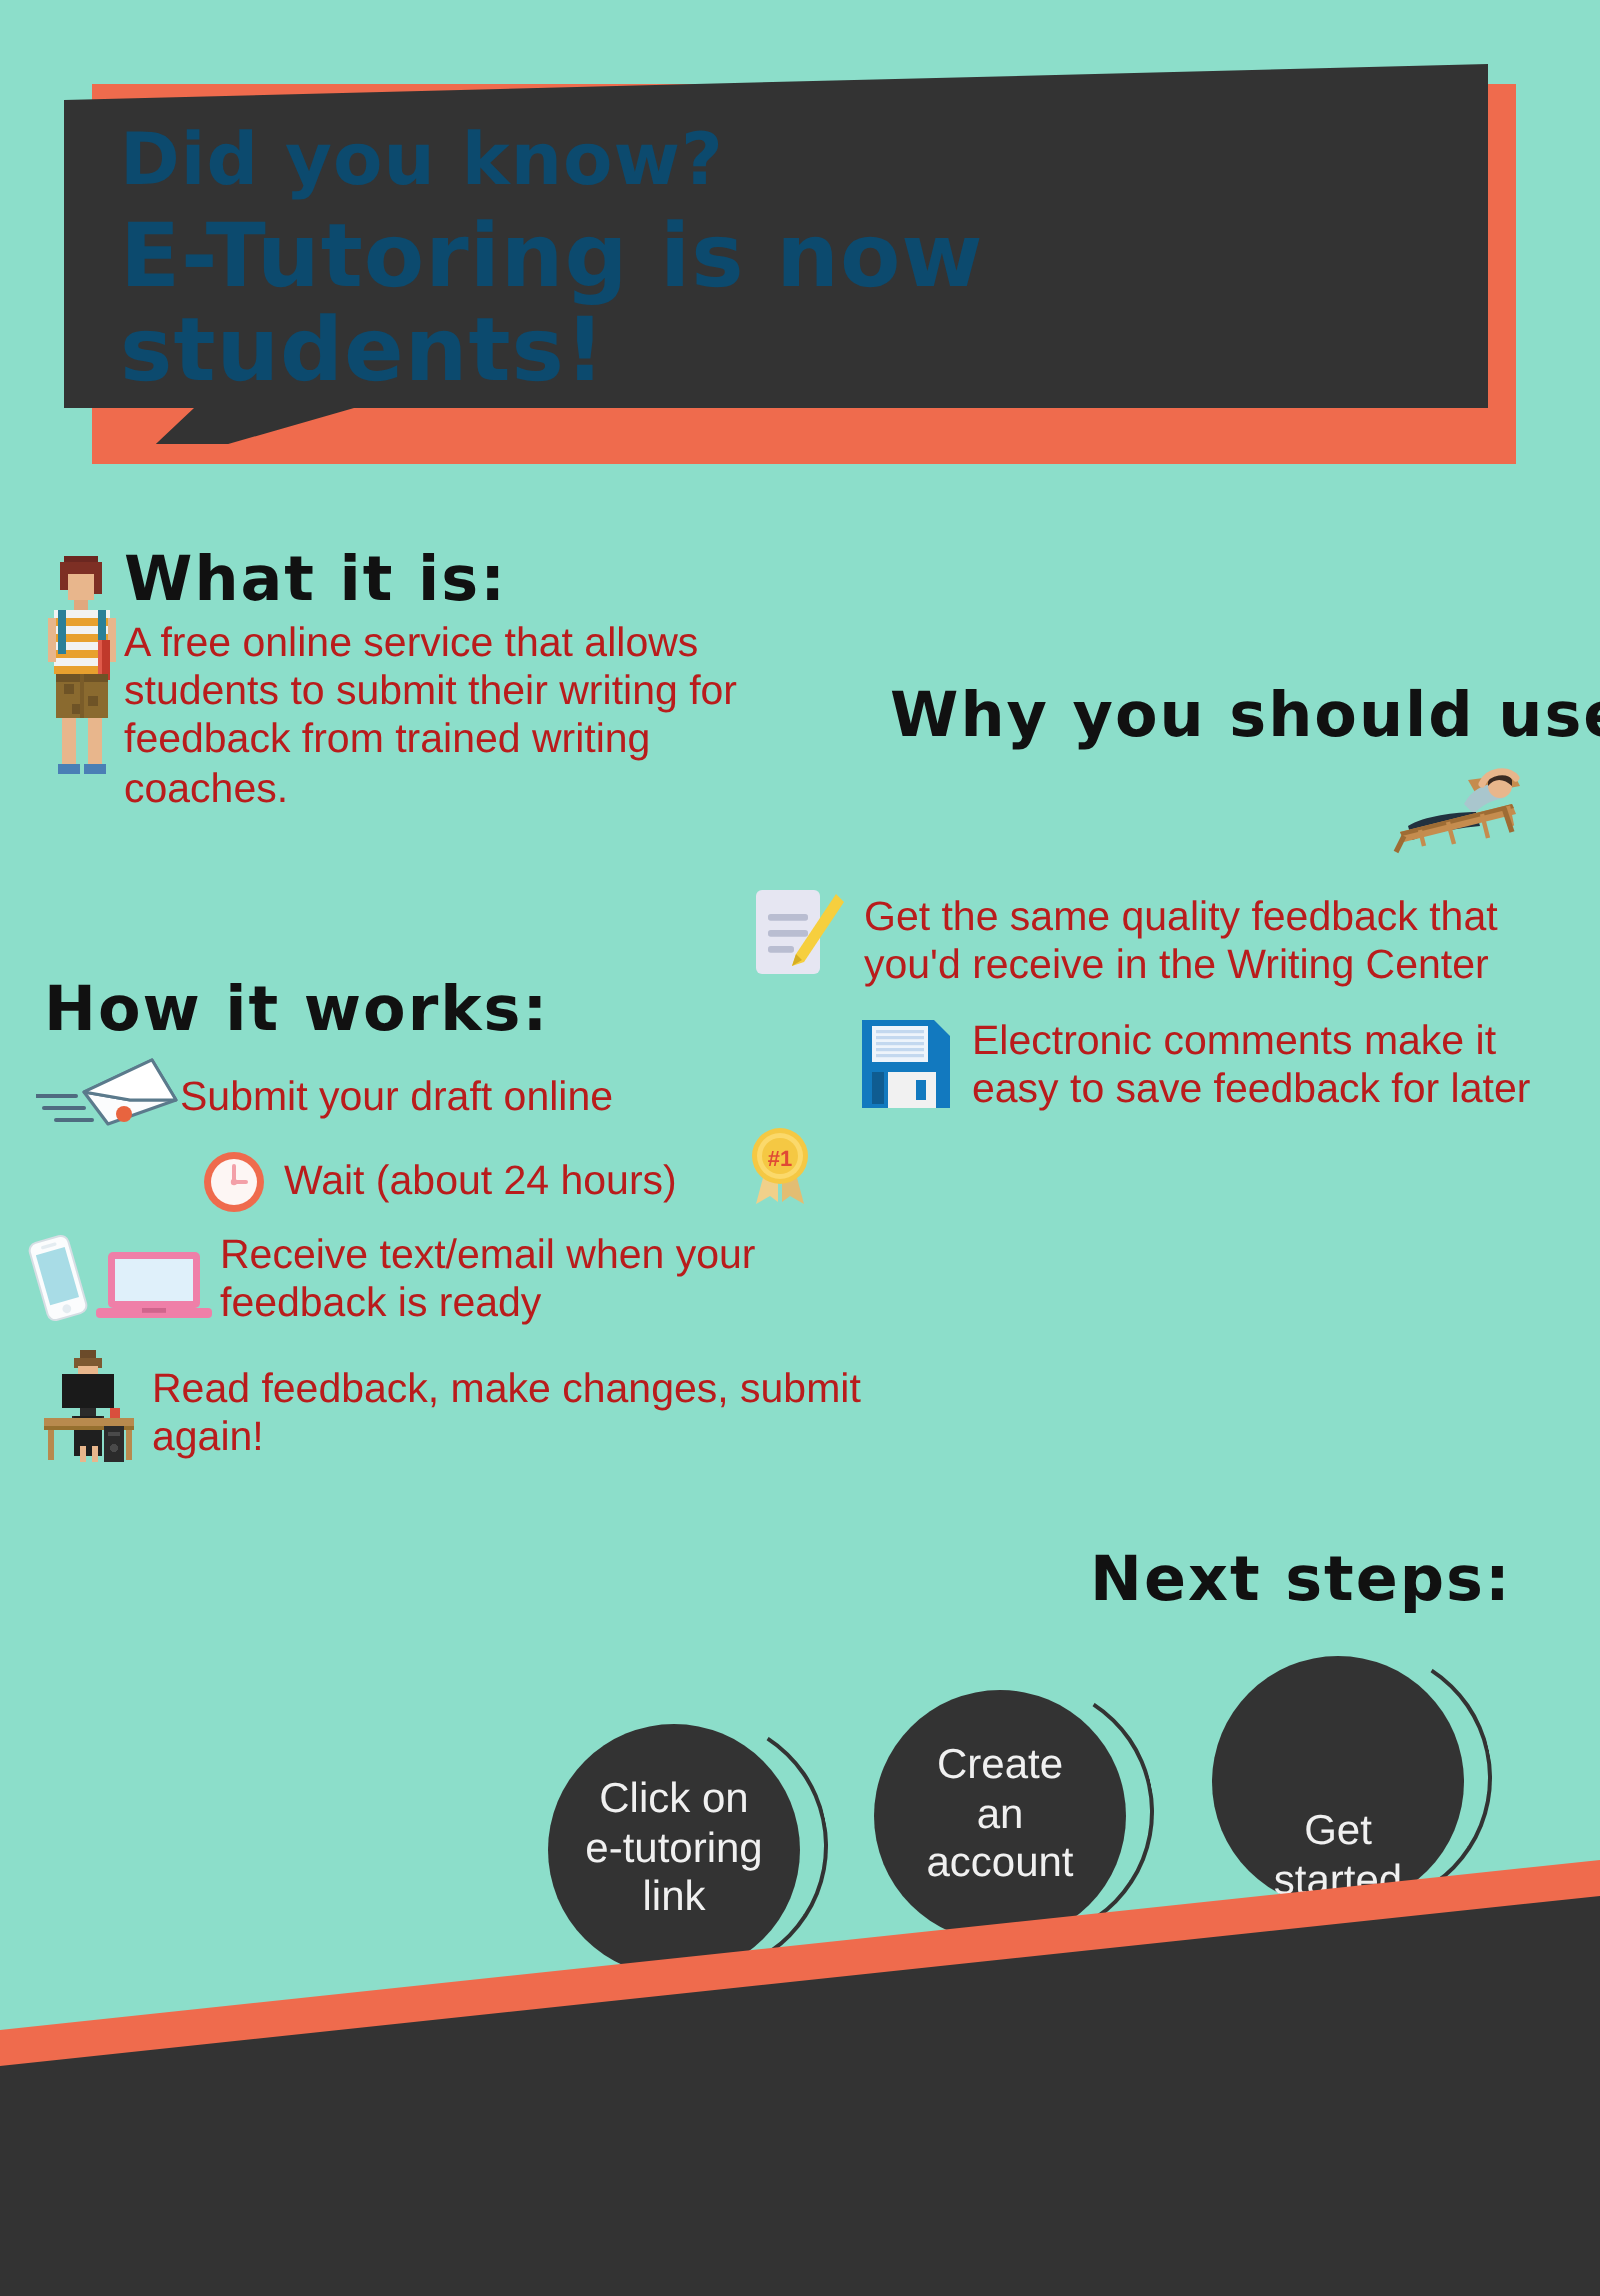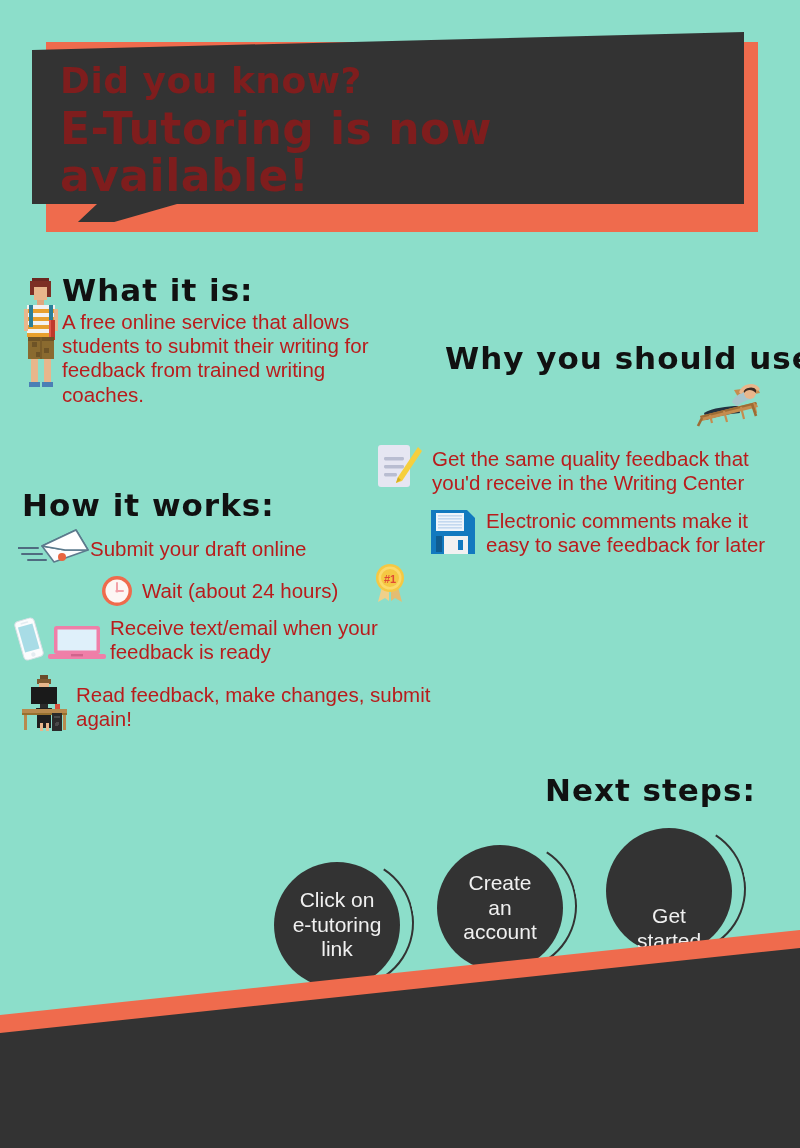--- a/index.html
+++ b/index.html
@@ -64,21 +64,21 @@
       145px 172px,
       30px 205px,
       65px 172px,
       0 172px
     );
   }
   .bubble-text {
     position: absolute;
     left: 60px; top: 44px;
     width: 680px;
-    color: #7f1d1d;
+    color: #0c4a6e;
     line-height: 1.08;
     letter-spacing: 0.5px;
   }
   .bubble-line1 {
     font-size: 36px;
     font-weight: 700;
     font-family: "DejaVu Sans", sans-serif;
     display: block;
   }
   .bubble-line2 {
@@ -235,21 +235,21 @@
 </head>
 <body>
 
 <div class="poster">
 
   <div class="bubble-wrap">
     <div class="bubble-shadow"></div>
     <div class="bubble-main"></div>
     <div class="bubble-text">
       <span class="bubble-line1">Did you know?</span>
-      <span class="bubble-line2">E-Tutoring is now available!</span>
+      <span class="bubble-line2">E-Tutoring is now students!</span>
     </div>
   </div>
 
   <div class="student-icon">
     <svg viewBox="0 0 46 116" width="46" height="116" xmlns="http://www.w3.org/2000/svg" shape-rendering="crispEdges">
 
       <rect x="14" y="2" width="17" height="5" fill="#6b2720"></rect>
       <rect x="12" y="5" width="21" height="7" fill="#7d2f24"></rect>
       <rect x="12" y="12" width="5" height="7" fill="#7d2f24"></rect>
       <rect x="28" y="12" width="5" height="9" fill="#7d2f24"></rect>

